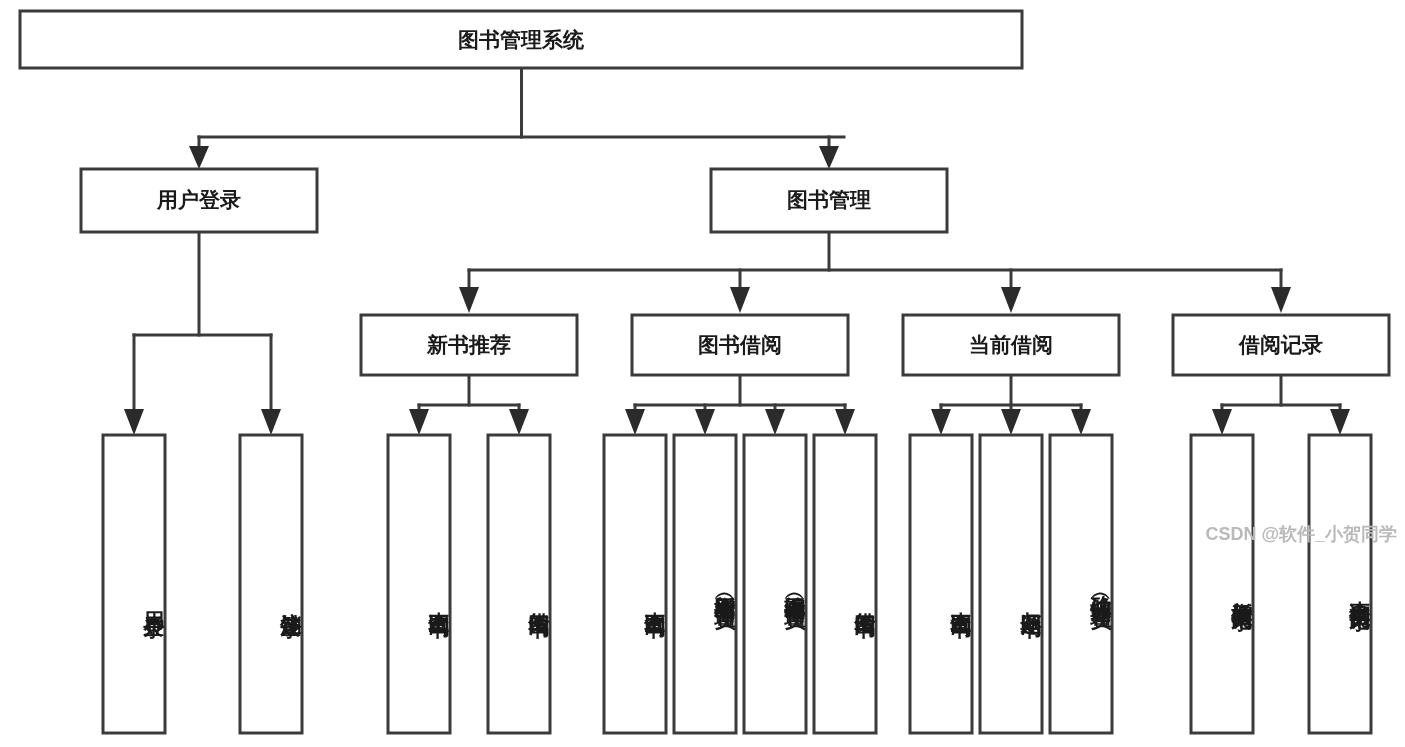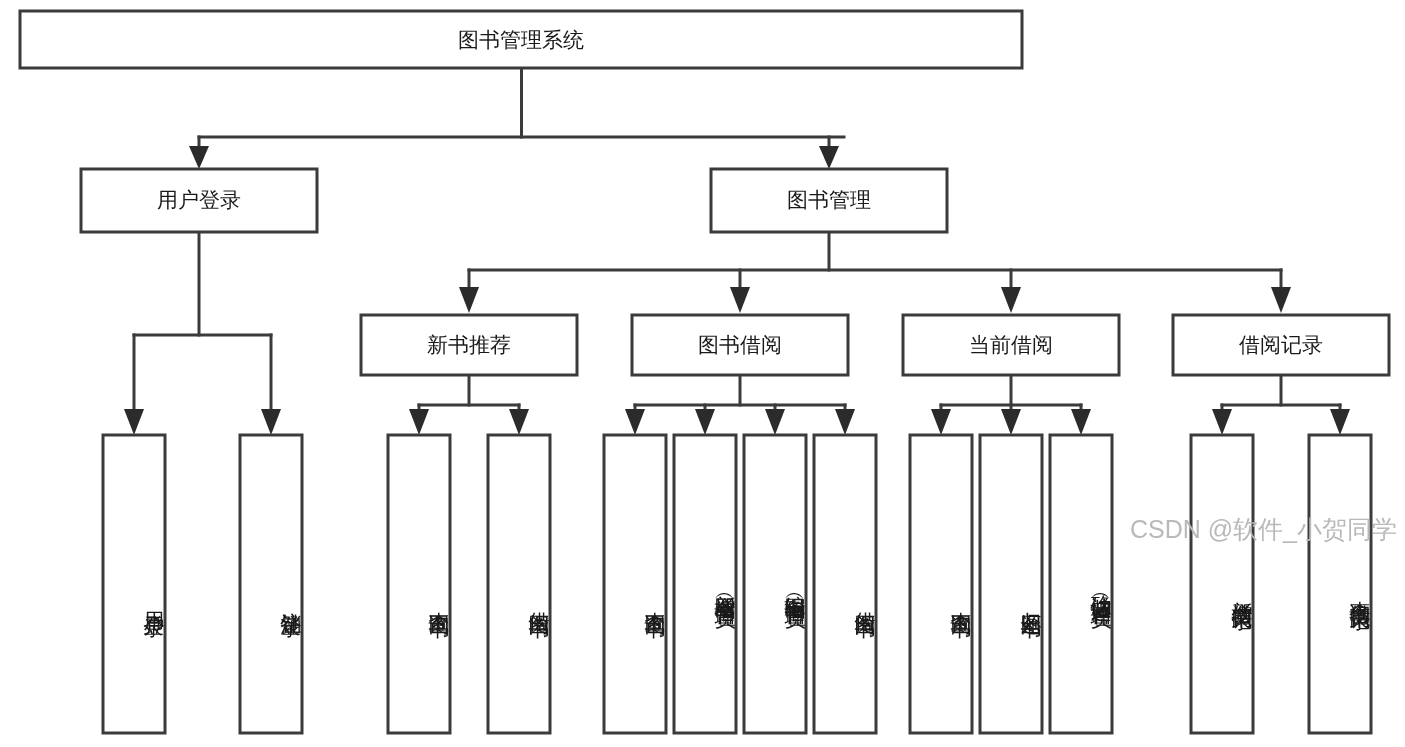--- a/index.html
+++ b/index.html
@@ -11,20 +11,21 @@
     width: 1405px;
     height: 747px;
     font-family: "Liberation Sans", "DejaVu Sans", sans-serif;
     overflow: hidden;
   }
   #diagram-root {
     position: relative;
     width: 1405px;
     height: 550px;
     background: #ffffff;
+    font-weight: bold;
   }
   svg#tree-svg {
     position: absolute;
     top: 0;
     left: 0;
     width: 1405px;
     height: 747px;
   }
   .node-box {
     fill: #ffffff;
@@ -61,21 +62,21 @@
     align-items: flex-start;
     justify-content: center;
     white-space: nowrap;
     pointer-events: none;
   }
   .watermark {
     position: absolute;
     right: 8px;
     bottom: 4px;
     font-family: "Liberation Sans", "DejaVu Sans", sans-serif;
-    font-size: 25px;
+    font-size: 18px;
     color: #b9b9b9;
     white-space: nowrap;
   }
 </style>
 </head>
 <body>
 
 <div id="diagram-root">
 
   <svg id="tree-svg" viewBox="0 0 1405 747">

